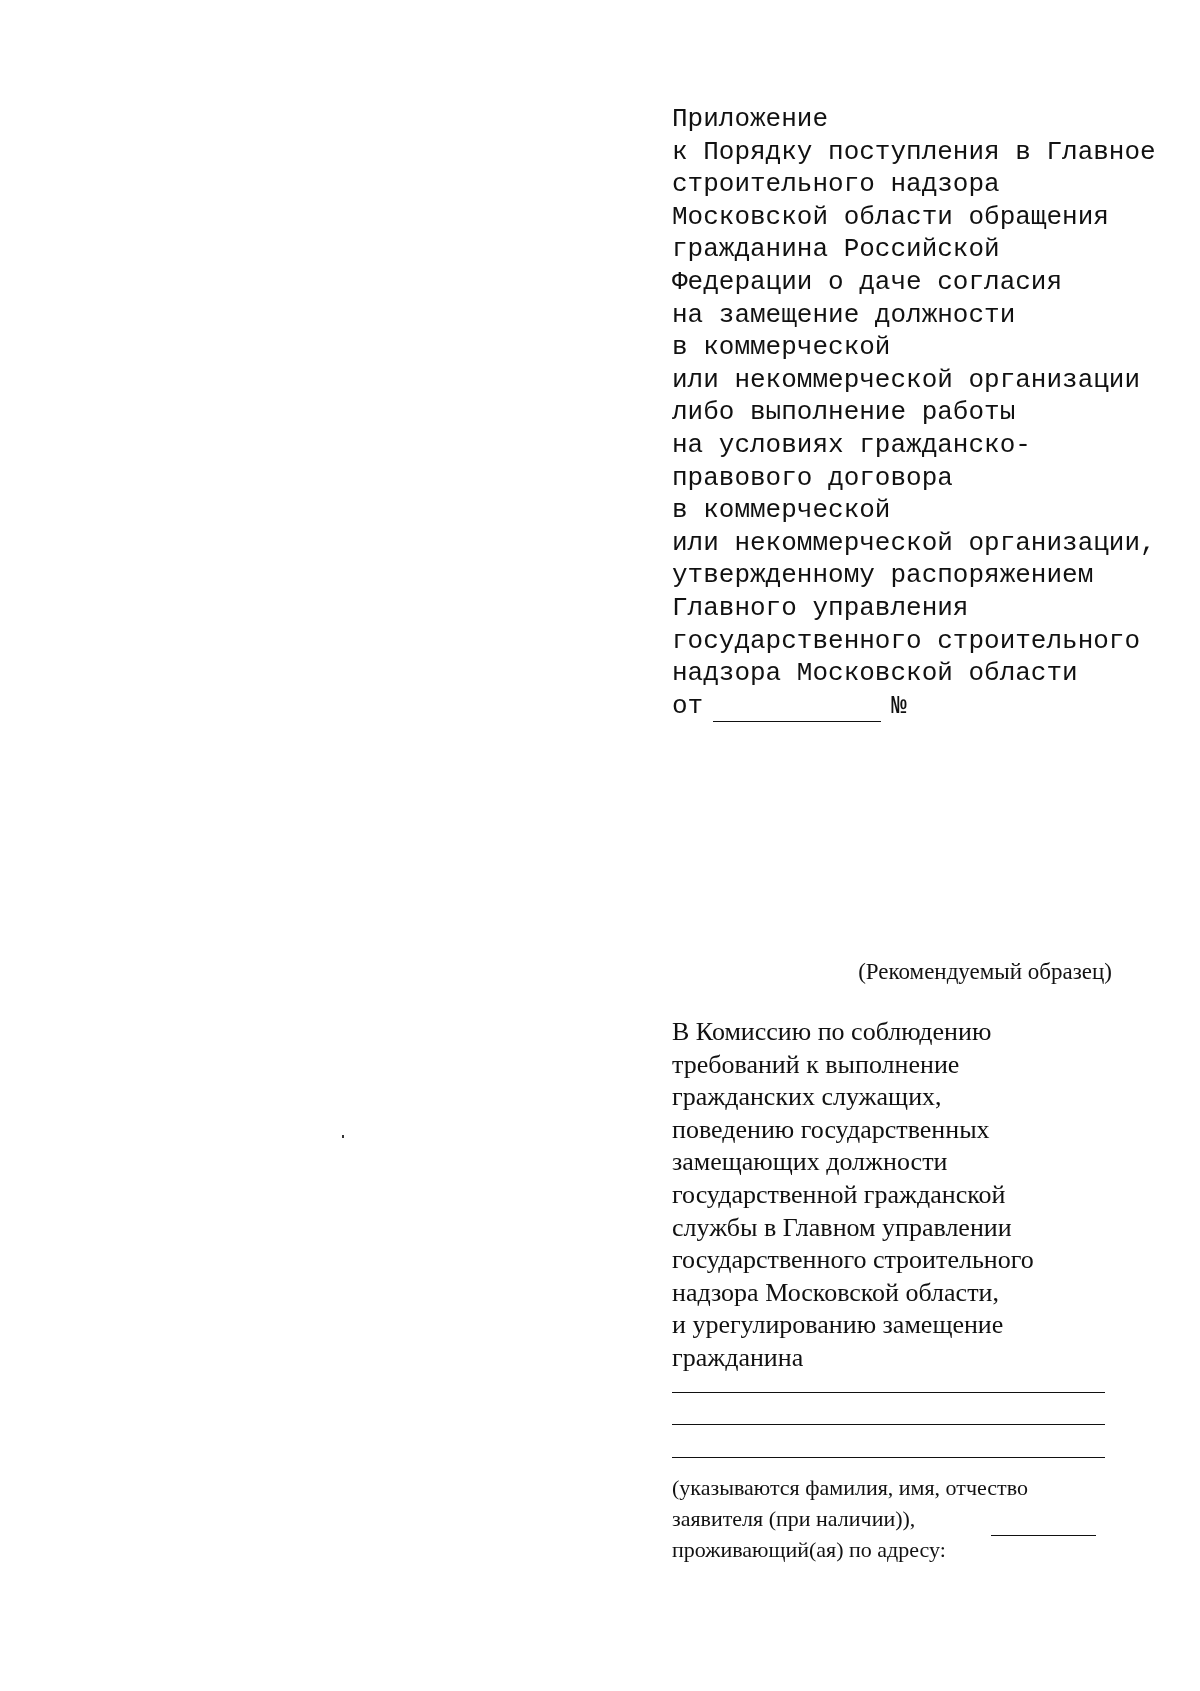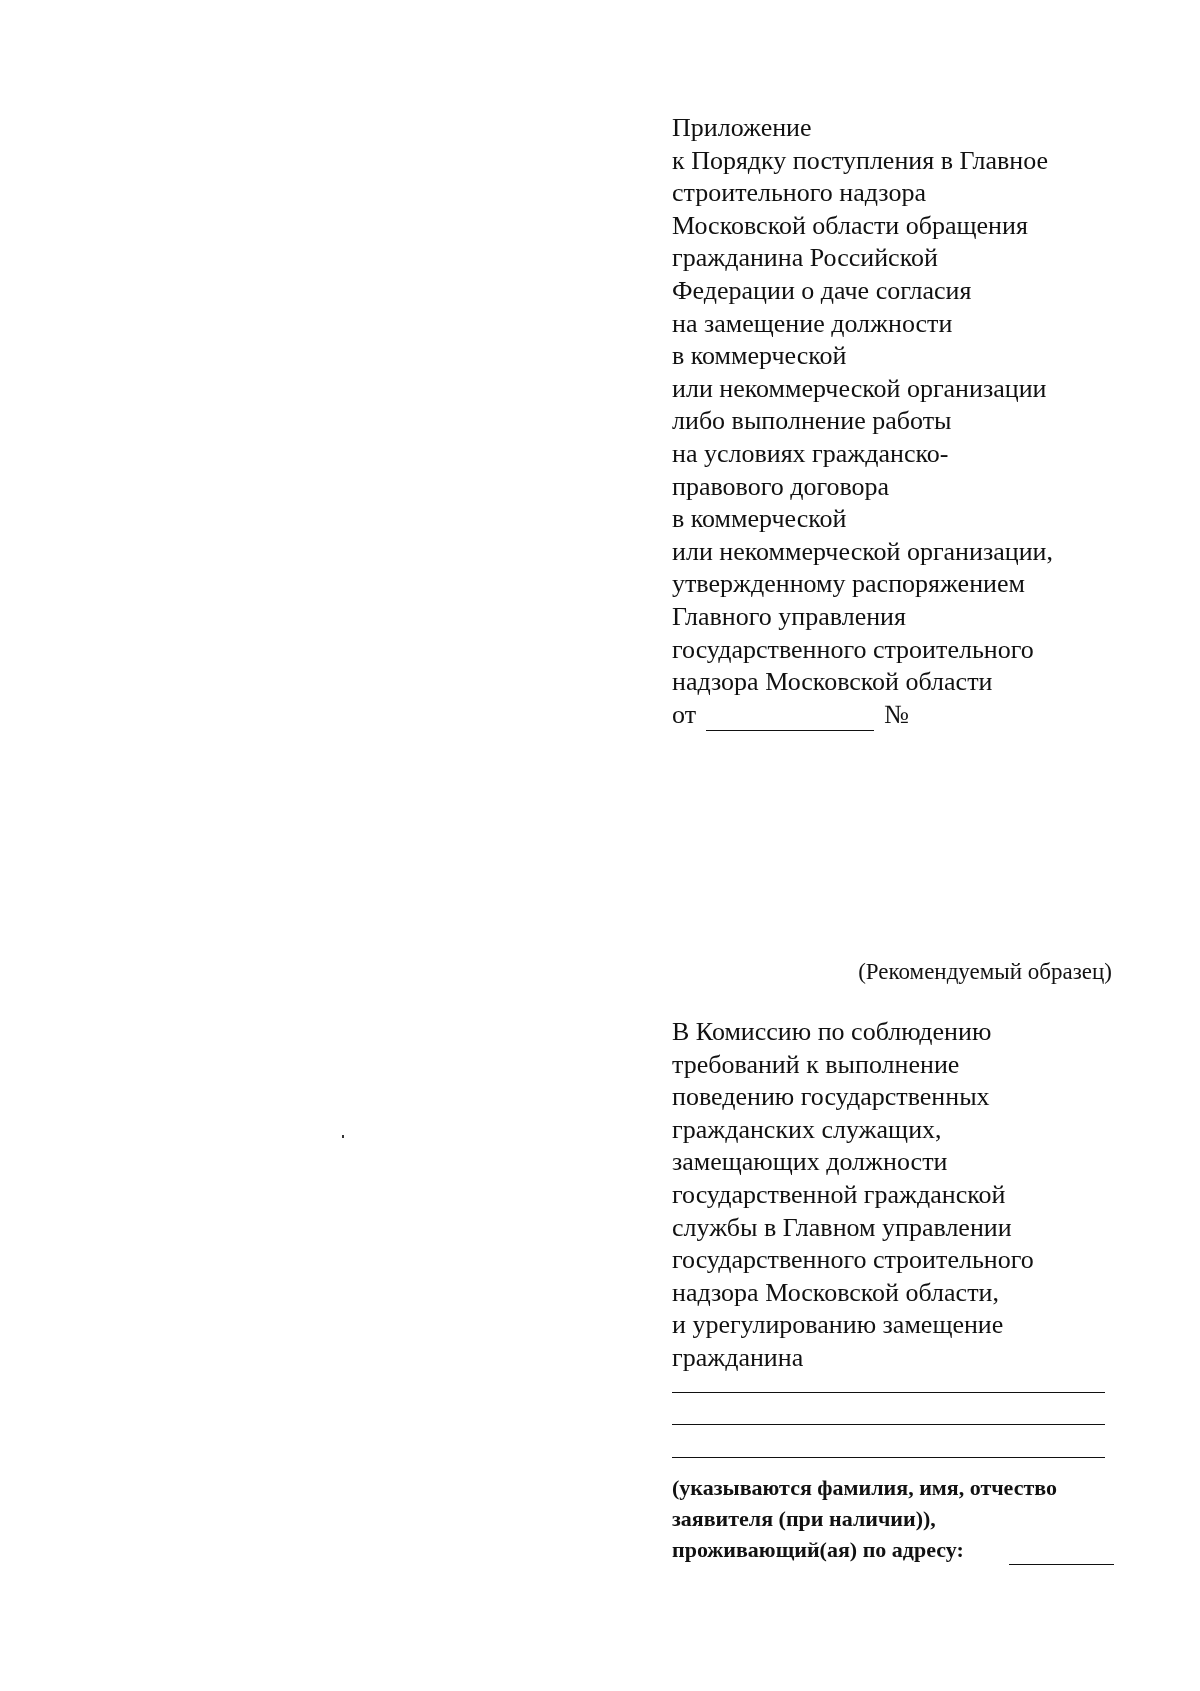--- a/index.html
+++ b/index.html
@@ -1,28 +1,28 @@
 <!DOCTYPE html>
 <html><head>
 <meta charset="utf-8">
 <style>
   html, body { margin: 0; padding: 0; background: #ffffff; }
   body { width: 1200px; height: 1691px; position: relative; overflow: hidden;
          font-family: "Liberation Serif", "DejaVu Serif", serif; color: #111; }
   .block { position: absolute; left: 672px; }
   .line { display: block; white-space: nowrap; font-size: 26px; line-height: 32.6px; }
-  #appendix { top: 112px; }
+  #appendix { top: 103px; font-family: Liberation Mono, monospace; }
   .ot-line { display: flex; align-items: flex-end; }
   .blank { display: inline-block; border-bottom: 1.6px solid #111; height: 1px; margin: 0 10px; }
   #sample-label { position: absolute; top: 957px; right: 88px; font-size: 23px; line-height: 30px; white-space: nowrap; text-align: right; }
   #recipient { top: 1016px; }
   .rule { position: absolute; left: 672px; width: 433px; border-top: 1.6px solid #111; }
-  #caption { top: 1472px; font-weight: bold; }
+  #caption { top: 1472px; }
   .small { font-size: 22px; line-height: 31px; display: block; white-space: nowrap; }
-  .addr { display: flex; align-items: flex-end; gap: 35px; }
+  .addr { display: flex; align-items: flex-start; gap: 35px; }
   .addr .blank { width: 105px; margin-left: 10px; margin-right: 0; }
   .speck { position: absolute; left: 342px; top: 1135px; width: 2px; height: 3px; background: #333; }
 </style>
 </head>
 <body>
 
 <div class="block" id="appendix">
   <span class="line">Приложение</span>
   <span class="line">к Порядку поступления в Главное</span>
   <span class="line">строительного надзора</span>
@@ -48,22 +48,22 @@
   </span>
 </div>
 
 <div id="sample-label">(Рекомендуемый образец)</div>
 
 <div class="speck"></div>
 
 <div class="block" id="recipient">
   <span class="line">В Комиссию по соблюдению</span>
   <span class="line">требований к выполнение</span>
+  <span class="line">гражданских служащих,</span>
   <span class="line">поведению государственных</span>
-  <span class="line">гражданских служащих,</span>
   <span class="line">замещающих должности</span>
   <span class="line">государственной гражданской</span>
   <span class="line">службы в Главном управлении</span>
   <span class="line">государственного строительного</span>
   <span class="line">надзора Московской области,</span>
   <span class="line">и урегулированию замещение</span>
   <span class="line">гражданина</span>
 </div>
 
 <div class="rule" style="top:1392px"></div>

